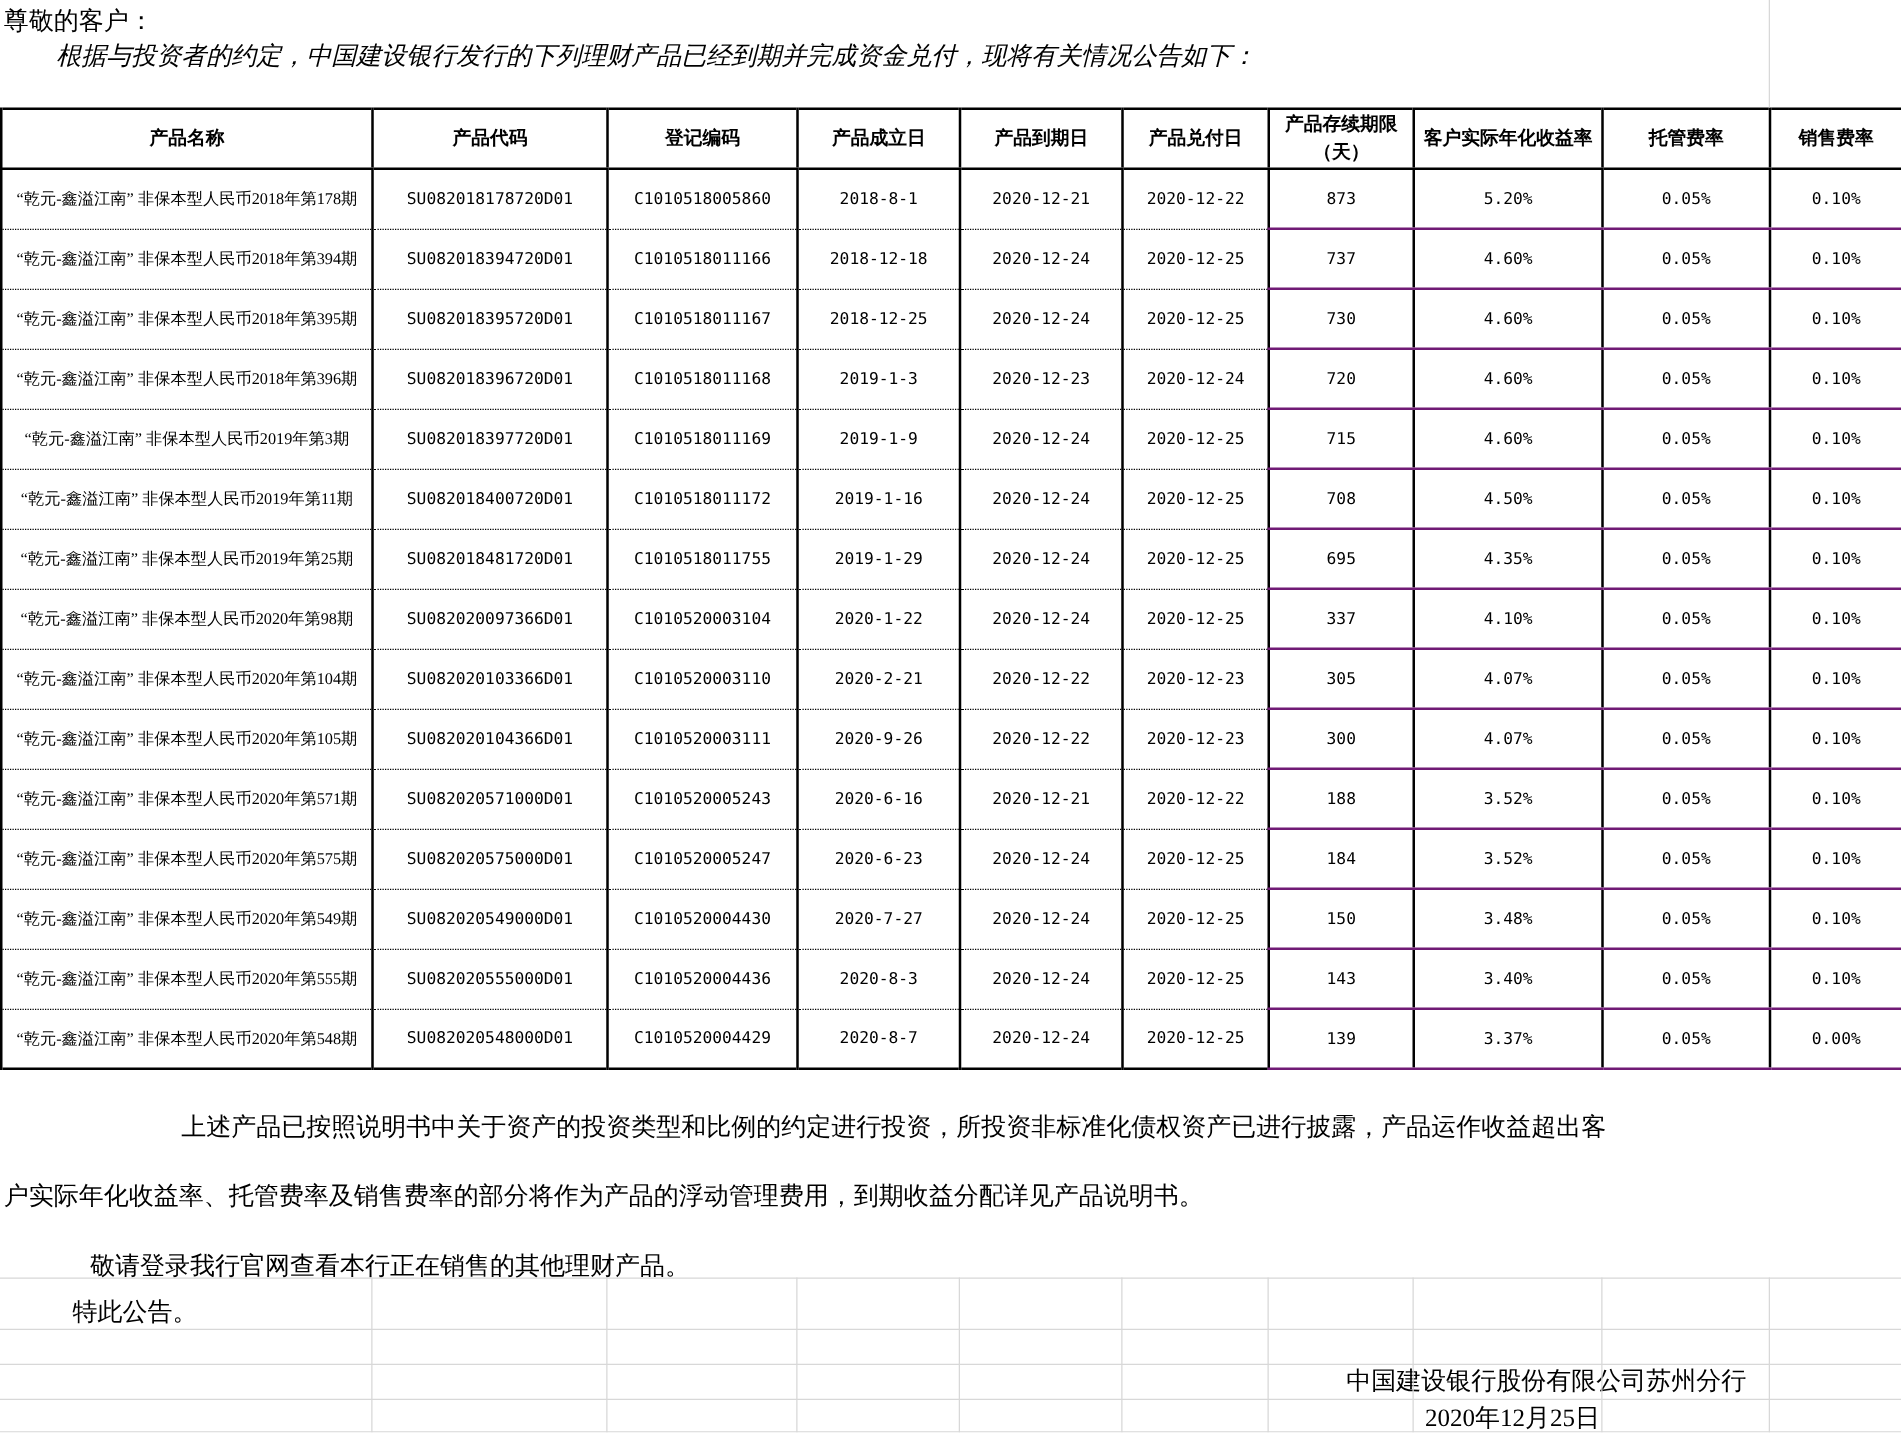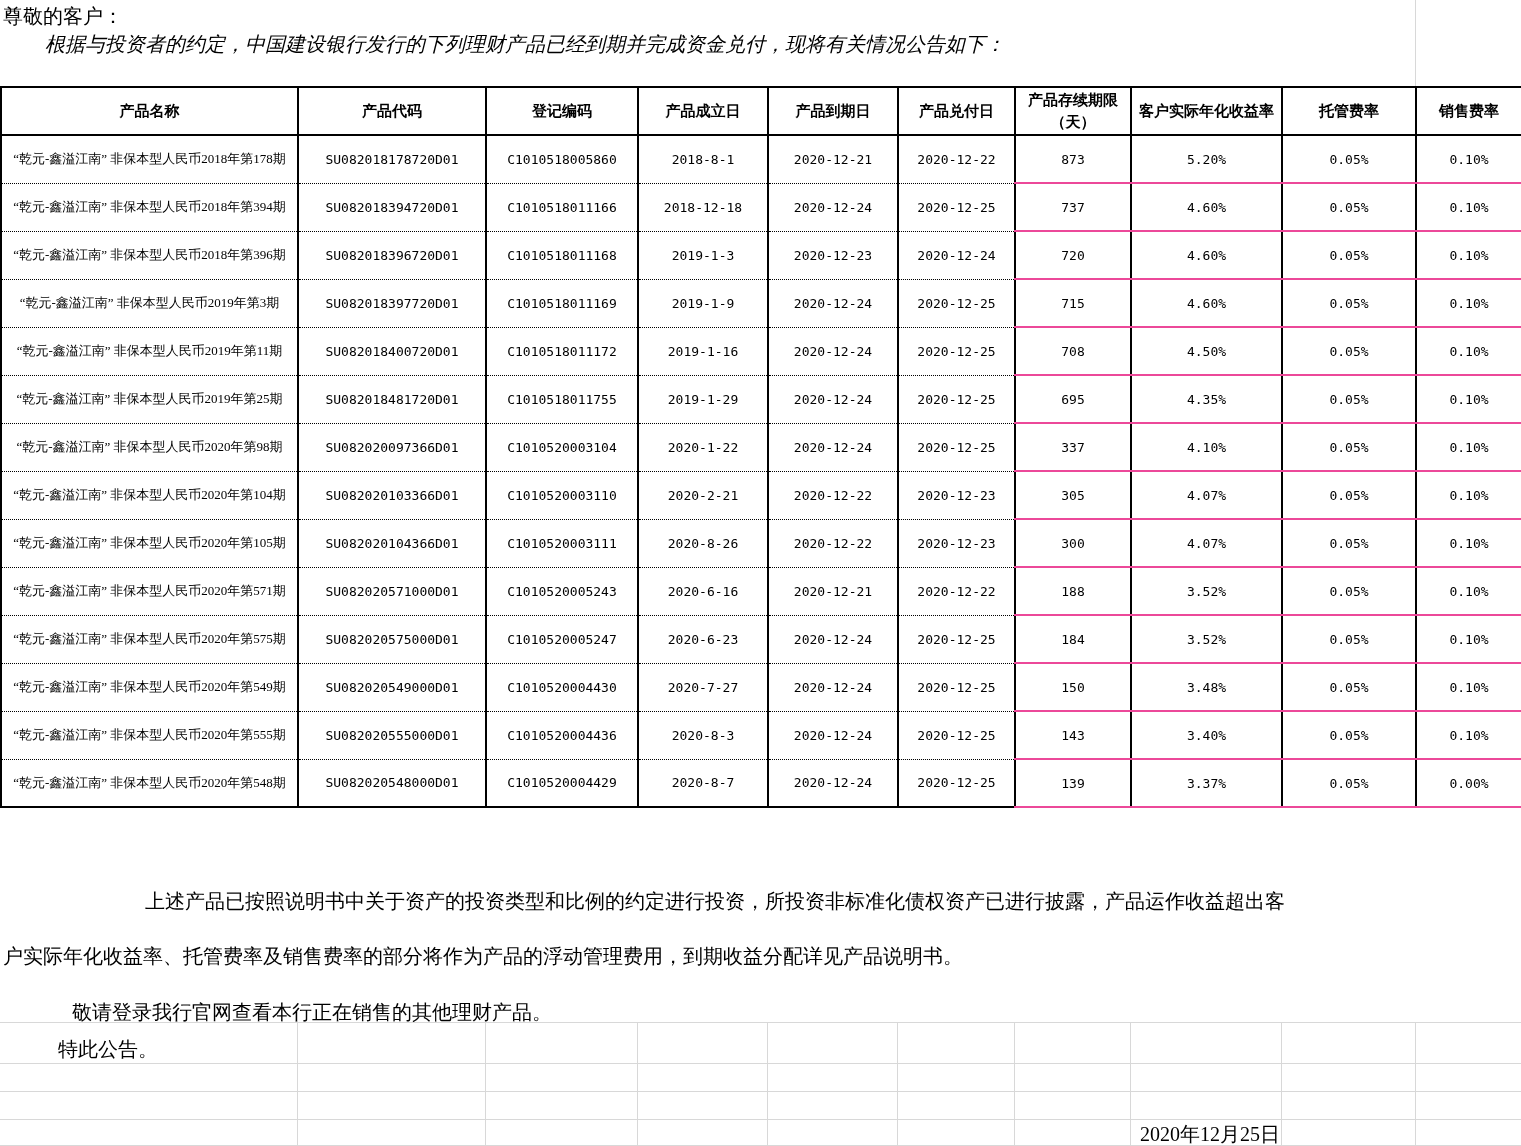--- a/index.html
+++ b/index.html
@@ -24,21 +24,21 @@
     text-align:center;vertical-align:middle;
     padding:0 2px;overflow:hidden;
   }
   table.products th{
     font-weight:bold;font-size:15px;line-height:1.5;
     border-bottom:2px solid #000;
   }
   table.products td{font-size:13px;}
   table.products td.mono{font-family:"DejaVu Sans Mono",monospace;font-size:13px;}
   table.products td.dot{border-bottom:1px dotted #000;}
-  table.products td.sol{border-bottom:2px solid #ec4899;}
+  table.products td.sol{border-bottom:2px solid #701a75;}
 
   .note{position:absolute;font-size:20px;}
   .n1{left:115px;top:888px;margin-left:30px;}
   .n2{left:3px;top:943px;}
   .n3{left:72px;top:999px;}
   .n4{left:58px;top:1036px;text-align:center;}
   .footer-issuer{position:absolute;left:1077px;top:1091px;font-size:20px;}
   .footer-date{position:absolute;left:1140px;top:1121px;font-size:20px;}
 
   .gv{position:absolute;width:1px;background:#d8d8d8;}
@@ -98,20 +98,32 @@
           <td class="dot mono">C1010518011166</td>
           <td class="dot mono">2018-12-18</td>
           <td class="dot mono">2020-12-24</td>
           <td class="dot mono">2020-12-25</td>
           <td class="sol mono">737</td>
           <td class="sol mono">4.60%</td>
           <td class="sol mono">0.05%</td>
           <td class="sol mono">0.10%</td>
         </tr>
         <tr>
+          <td class="dot">“乾元-鑫溢江南” 非保本型人民币2018年第395期</td>
+          <td class="dot mono">SU082018395720D01</td>
+          <td class="dot mono">C1010518011167</td>
+          <td class="dot mono">2018-12-25</td>
+          <td class="dot mono">2020-12-24</td>
+          <td class="dot mono">2020-12-25</td>
+          <td class="sol mono">730</td>
+          <td class="sol mono">4.60%</td>
+          <td class="sol mono">0.05%</td>
+          <td class="sol mono">0.10%</td>
+        </tr>
+        <tr>
           <td class="dot">“乾元-鑫溢江南” 非保本型人民币2018年第396期</td>
           <td class="dot mono">SU082018396720D01</td>
           <td class="dot mono">C1010518011168</td>
           <td class="dot mono">2019-1-3</td>
           <td class="dot mono">2020-12-23</td>
           <td class="dot mono">2020-12-24</td>
           <td class="sol mono">720</td>
           <td class="sol mono">4.60%</td>
           <td class="sol mono">0.05%</td>
           <td class="sol mono">0.10%</td>
@@ -173,21 +185,21 @@
           <td class="dot mono">2020-12-23</td>
           <td class="sol mono">305</td>
           <td class="sol mono">4.07%</td>
           <td class="sol mono">0.05%</td>
           <td class="sol mono">0.10%</td>
         </tr>
         <tr>
           <td class="dot">“乾元-鑫溢江南” 非保本型人民币2020年第105期</td>
           <td class="dot mono">SU082020104366D01</td>
           <td class="dot mono">C1010520003111</td>
-          <td class="dot mono">2020-8-26</td>
+          <td class="dot mono">2020-9-26</td>
           <td class="dot mono">2020-12-22</td>
           <td class="dot mono">2020-12-23</td>
           <td class="sol mono">300</td>
           <td class="sol mono">4.07%</td>
           <td class="sol mono">0.05%</td>
           <td class="sol mono">0.10%</td>
         </tr>
         <tr>
           <td class="dot">“乾元-鑫溢江南” 非保本型人民币2020年第571期</td>
           <td class="dot mono">SU082020571000D01</td>
@@ -249,20 +261,21 @@
           <td class="sol mono">0.00%</td>
         </tr>
       </tbody>
   </table>
 
   <p class="note n1">上述产品已按照说明书中关于资产的投资类型和比例的约定进行投资，所投资非标准化债权资产已进行披露，产品运作收益超出客</p>
   <p class="note n2">户实际年化收益率、托管费率及销售费率的部分将作为产品的浮动管理费用，到期收益分配详见产品说明书。</p>
   <p class="note n3">敬请登录我行官网查看本行正在销售的其他理财产品。</p>
   <p class="note n4">特此公告。</p>
 
+  <p class="footer-issuer">中国建设银行股份有限公司苏州分行</p>
   <p class="footer-date">2020年12月25日</p>
 
   <div id="gridlines">
       <div class="gv" style="left: 1415px; top: 0px; width: 1px; height: 86px;"></div>
       <div class="gv" style="left: 297px; top: 1022px; width: 1px; height: 124px;"></div>
       <div class="gv" style="left: 485px; top: 1022px; width: 1px; height: 124px;"></div>
       <div class="gv" style="left: 637px; top: 1022px; width: 1px; height: 124px;"></div>
       <div class="gv" style="left: 767px; top: 1022px; width: 1px; height: 124px;"></div>
       <div class="gv" style="left: 897px; top: 1022px; width: 1px; height: 124px;"></div>
       <div class="gv" style="left: 1014px; top: 1022px; width: 1px; height: 124px;"></div>

